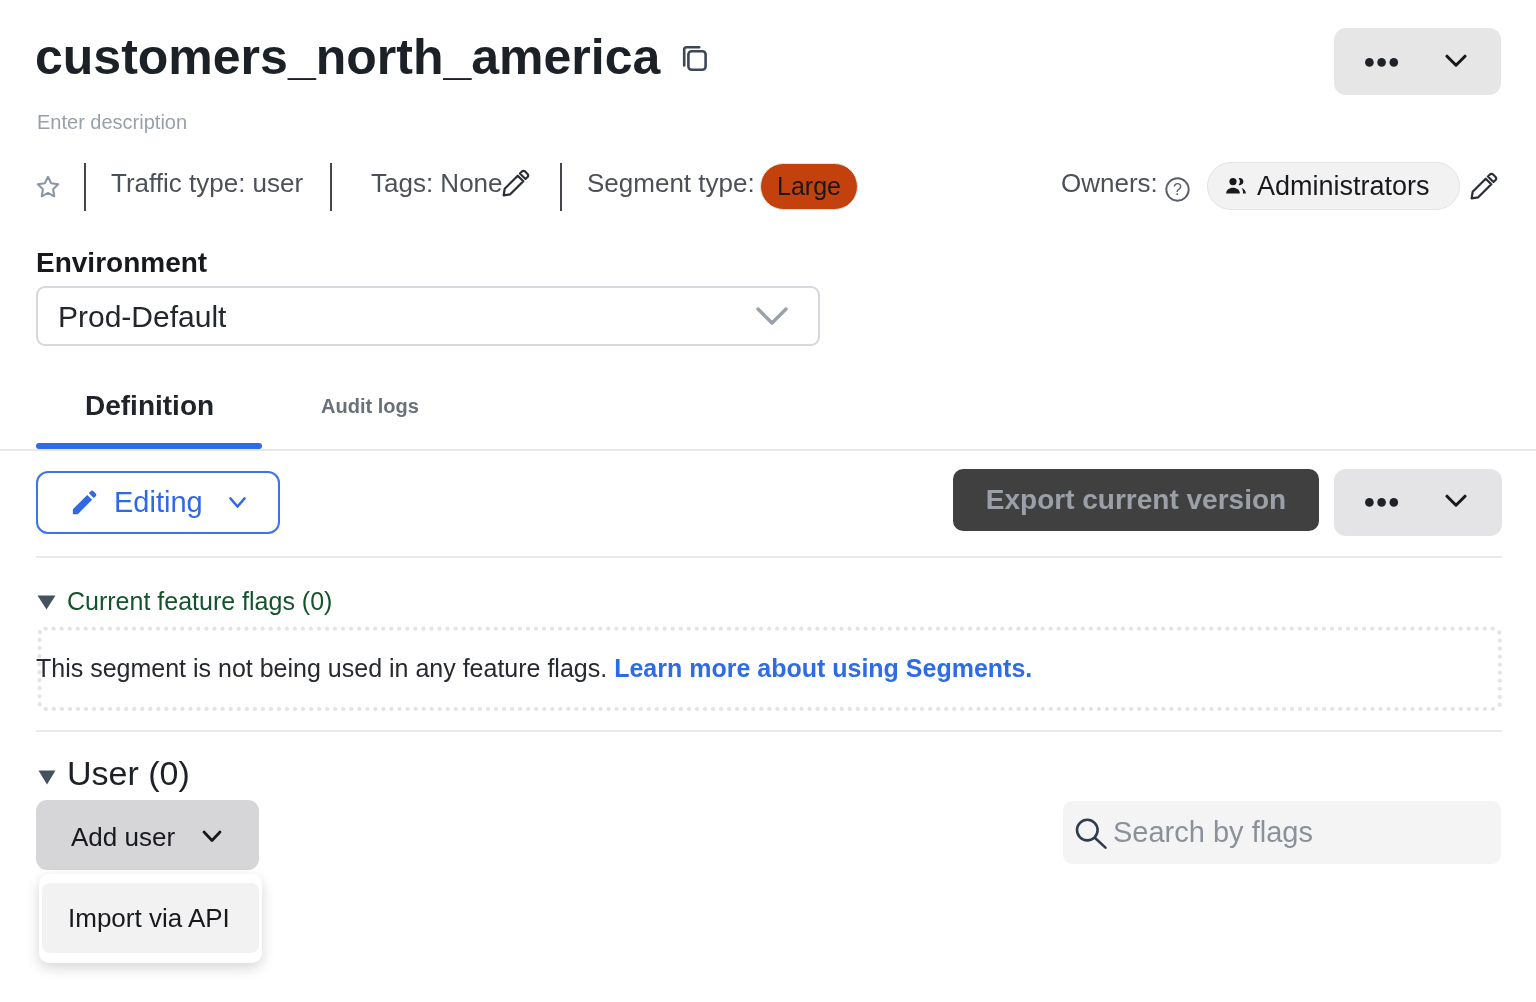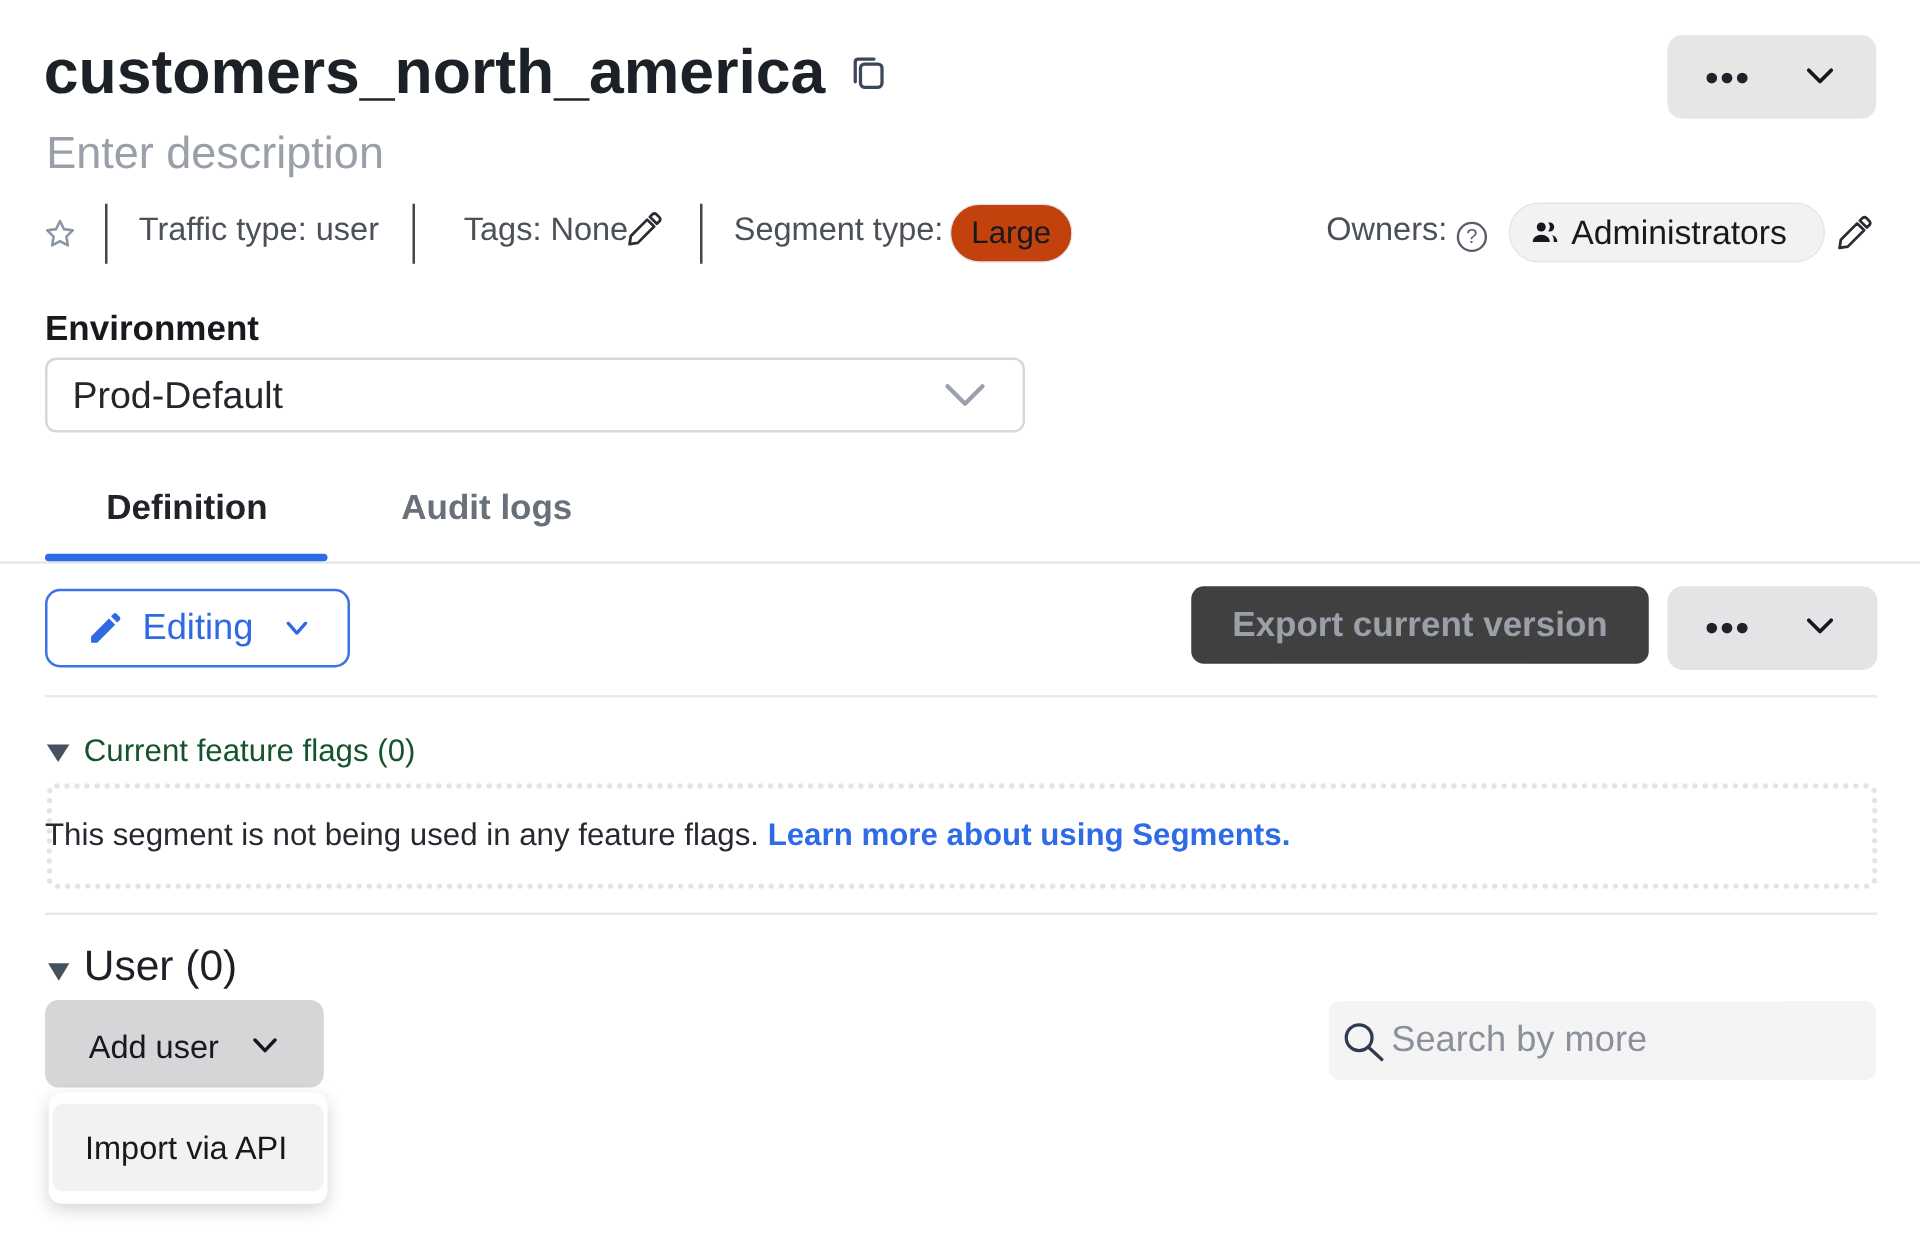--- a/index.html
+++ b/index.html
@@ -19,21 +19,21 @@
 <div class="abs" style="left:1334px; top:28px; width:167px; height:67px; background:#e6e6e7; border-radius:12px;"></div>
 <svg class="abs" style="left:1365px; top:58px;" width="34" height="9" viewBox="0 0 34 9">
   <circle cx="4.4" cy="4.4" r="4.3" fill="#1f2228"></circle>
     <circle cx="16.6" cy="4.4" r="4.3" fill="#1f2228"></circle>
     <circle cx="28.8" cy="4.4" r="4.3" fill="#1f2228"></circle>
 </svg>
 <svg class="abs" style="left:1445px; top:54px;" width="22" height="14" viewBox="0 0 22 14" fill="none">
   <path d="M2 2.2 L11 11.2 L20 2.2" stroke="#16181c" stroke-width="3" stroke-linecap="round" stroke-linejoin="round"></path>
 </svg>
 
-<div class="abs" style="left:37px; top:107px; font-size:36px; color:#9aa0a9; line-height:30px;">Enter description</div>
+<div class="abs" style="left:37px; top:107px; font-size:20px; color:#9aa0a9; line-height:30px;">Enter description</div>
 
 <svg class="abs" style="left:35px; top:174px;" width="26" height="26" viewBox="0 0 24 24" fill="none">
   <path d="M12 2.6 L14.9 8.6 L21.4 9.5 L16.7 14.1 L17.8 20.6 L12 17.5 L6.2 20.6 L7.3 14.1 L2.6 9.5 L9.1 8.6 Z" stroke="#8c96a6" stroke-width="1.9" stroke-linejoin="round"></path>
 </svg>
 <div class="abs" style="left:84px; top:163px; width:2px; height:48px; background:#43464c;"></div>
 <div class="abs" style="left:111px; top:168px; font-size:26px; color:#4c5058; line-height:30px;">Traffic type: user</div>
 <div class="abs" style="left:330px; top:163px; width:2px; height:48px; background:#43464c;"></div>
 <div class="abs" style="left:371px; top:168px; font-size:26px; color:#4c5058; line-height:30px;">Tags: None</div>
 <svg class="abs" style="left:499px; top:169px;" width="31" height="31" viewBox="0 0 24 24" fill="none">
   <path d="M14.5 5.2 L18.8 9.5 L8.7 19.6 L3.6 20.4 L4.4 15.3 Z M16.2 3.5 L17.8 1.9 Q19 0.9 20.2 1.9 L22.1 3.8 Q23.1 5 22.1 6.2 L20.5 7.8 Z" stroke="#2a2d33" stroke-width="1.7" stroke-linejoin="round"></path>
@@ -59,21 +59,21 @@
 </svg>
 
 <div class="abs" style="left:36px; top:246px; font-size:28px; font-weight:700; color:#17191d; line-height:34px;">Environment</div>
 <div class="abs" style="left:36px; top:286px; width:784px; height:60px; border:2px solid #d5d8dd; border-radius:9px;"></div>
 <div class="abs" style="left:58px; top:301px; font-size:30px; color:#23262b; line-height:32px;">Prod-Default</div>
 <svg class="abs" style="left:755px; top:306px;" width="34" height="21" viewBox="0 0 34 21" fill="none">
   <path d="M3 3 L17 17 L31 3" stroke="#9aa1ab" stroke-width="3.4" stroke-linecap="round" stroke-linejoin="round"></path>
 </svg>
 
 <div class="abs" style="left:85px; top:390px; font-size:28px; font-weight:600; color:#202329; line-height:32px;">Definition</div>
-<div class="abs" style="left:321px; top:390px; font-size:28px; font-weight:600; color:#6a707a; line-height:32px;">Audit logs</div>
+<div class="abs" style="left:321px; top:390px; font-size:20px; font-weight:600; color:#6a707a; line-height:32px;">Audit logs</div>
 <div class="abs" style="left:0px; top:449px; width:1536px; height:2px; background:#e7e8ea;"></div>
 <div class="abs" style="left:36px; top:443px; width:226px; height:6px; background:#2e6be6; border-radius:3px;"></div>
 
 <div class="abs" style="left:36px; top:471px; width:244px; height:63px; border:2px solid #3b73e8; border-radius:12px;"></div>
 <svg class="abs" style="left:69px; top:487px;" width="31" height="31" viewBox="0 0 24 24" fill="#3069e4">
   <path d="M3 17.2 V21 h3.8 L17.9 9.9 l-3.8-3.8 Z M20.7 7.1 a1.5 1.5 0 0 0 0-2.1 L18.9 3.2 a1.5 1.5 0 0 0-2.1 0 l-1.5 1.5 3.8 3.8 Z"></path>
 </svg>
 <div class="abs" style="left:114px; top:486px; font-size:29px; font-weight:400; color:#3069e4; line-height:32px;">Editing</div>
 <svg class="abs" style="left:229px; top:497px;" width="17" height="12" viewBox="0 0 17 12" fill="none">
   <path d="M1.5 1.5 L8.5 9.5 L15.5 1.5" stroke="#3069e4" stroke-width="2.6" stroke-linecap="round" stroke-linejoin="round"></path>
@@ -116,13 +116,13 @@
 
 <div class="abs" style="left:39px; top:874px; width:223px; height:89px; background:#ffffff; border-radius:10px; box-shadow:0 5px 14px rgba(0,0,0,0.16);"></div>
 <div class="abs" style="left:42px; top:883px; width:217px; height:70px; background:#f2f2f3; border-radius:8px;"></div>
 <div class="abs" style="left:68px; top:903px; font-size:26px; color:#17191d; line-height:30px;">Import via API</div>
 
 <div class="abs" style="left:1063px; top:801px; width:438px; height:63px; background:#f4f4f5; border-radius:9px;"></div>
 <svg class="abs" style="left:1075px; top:817px;" width="34" height="34" viewBox="0 0 34 34" fill="none">
   <circle cx="12.3" cy="13.1" r="10.3" stroke="#2f3c50" stroke-width="2.6"></circle>
   <path d="M19.8 20.8 L30.5 30.6" stroke="#2f3c50" stroke-width="2.6" stroke-linecap="round"></path>
 </svg>
-<div class="abs" style="left:1113px; top:817px; font-size:29px; color:#8b919b; line-height:30px;">Search by more</div>
+<div class="abs" style="left:1113px; top:817px; font-size:29px; color:#8b919b; line-height:30px;">Search by flags</div>
 
 </body></html>

